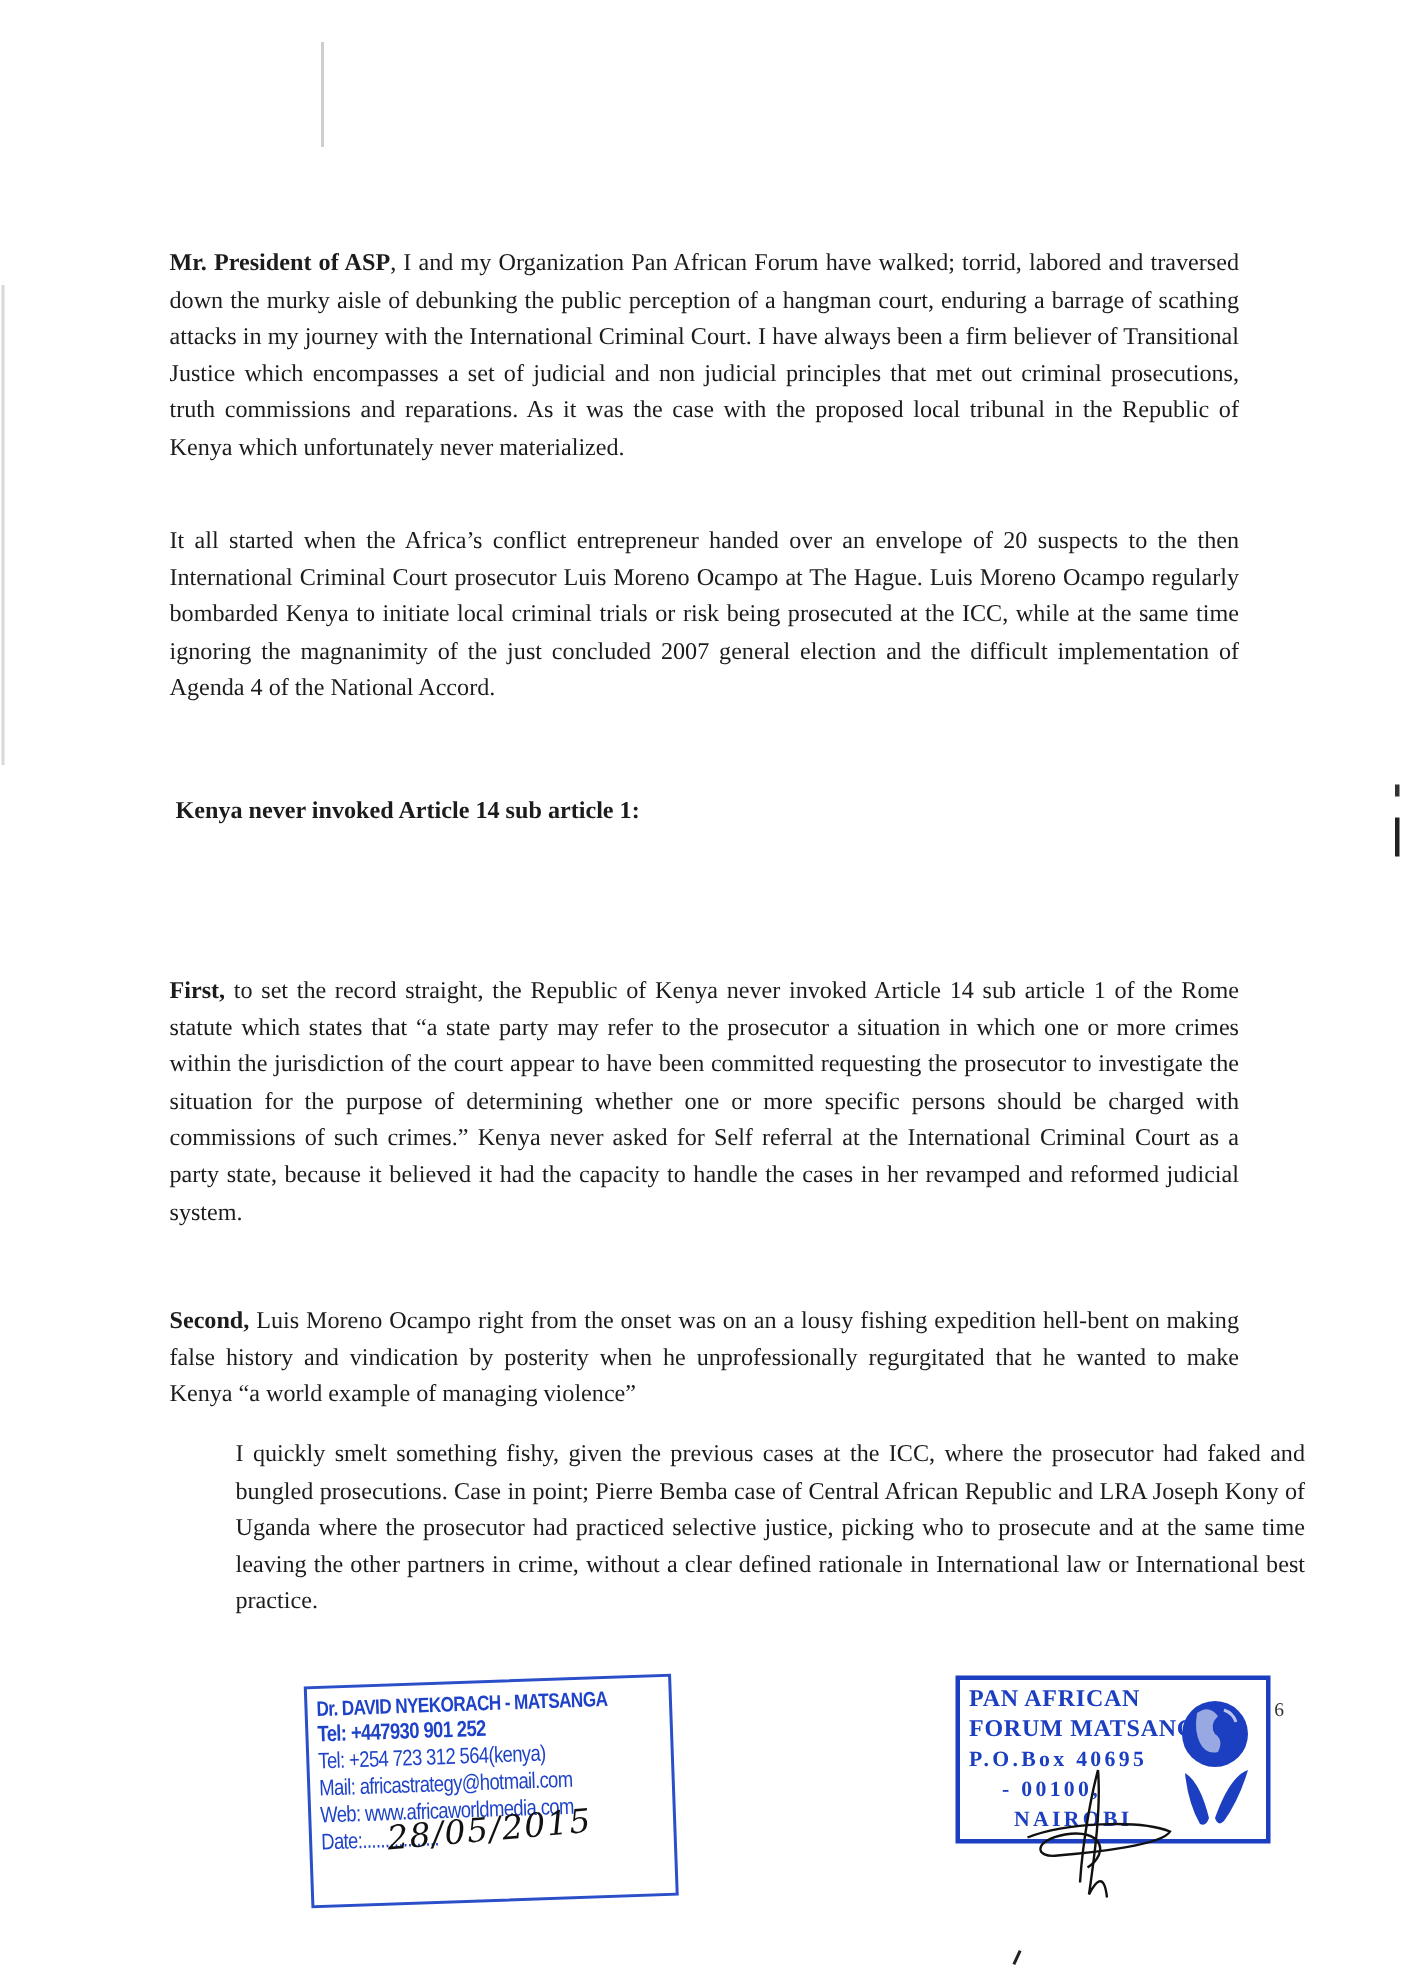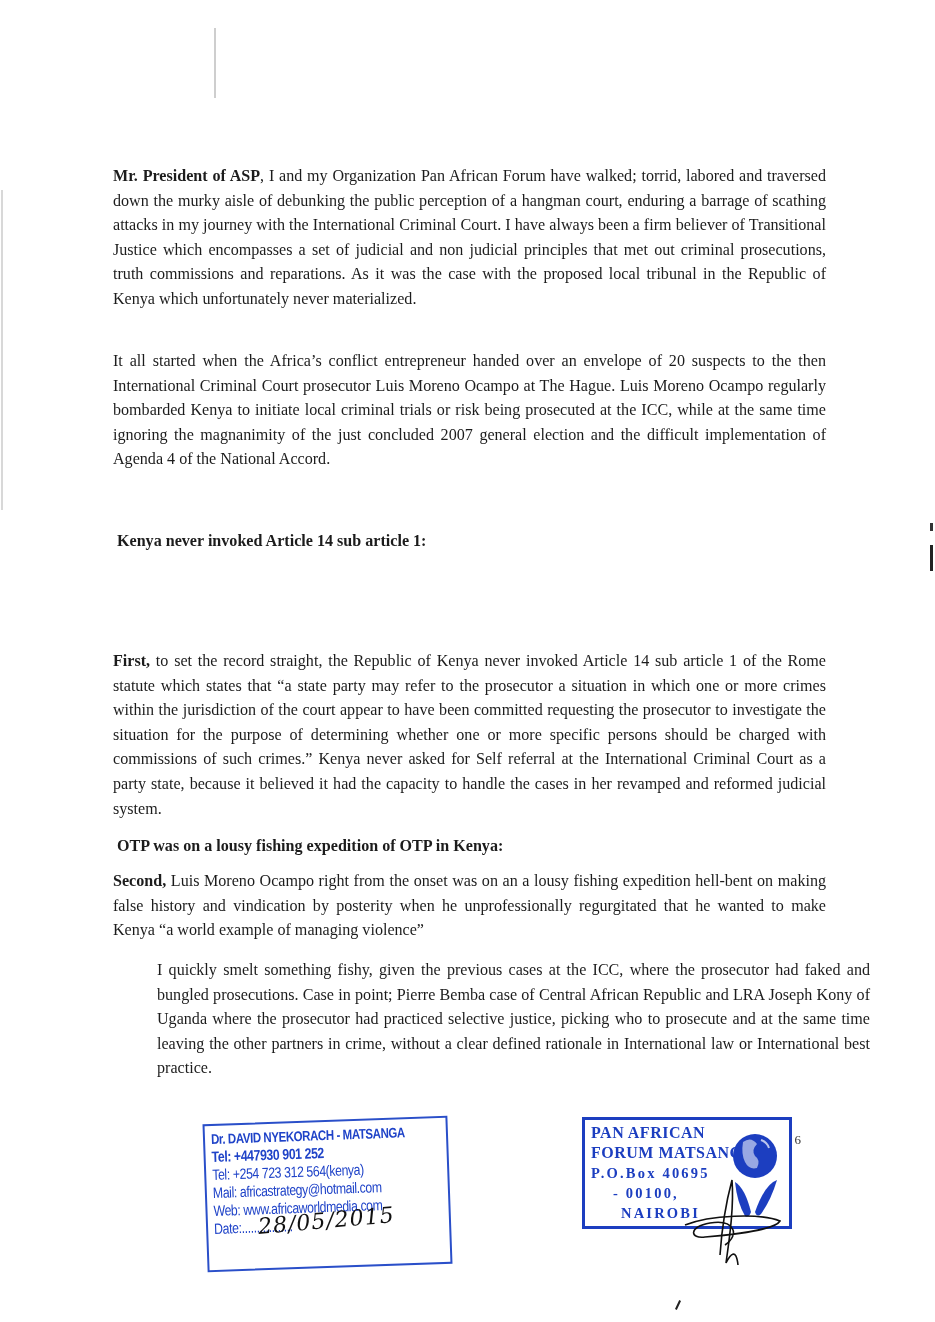--- a/index.html
+++ b/index.html
@@ -42,21 +42,21 @@
     .stamp-person .line { white-space: nowrap; font-size: 15px; line-height: 18px; letter-spacing: -0.5px; transform: scaleX(0.82); transform-origin: left; }
     .stamp-person .line.name { font-size: 14px; font-weight: bold; }
     .stamp-person .line.bold { font-weight: bold; }
     .stamp-person .date-row { position: relative; }
     .stamp-person .handwriting {
       position: absolute; left: 44px; top: -8px; font-family: "DejaVu Serif", serif;
       font-size: 22px; color: #111; letter-spacing: 1px; transform: rotate(-3deg); font-style: italic;
     }
 
     .stamp-org {
-      position: absolute; left: 582px; top: 1117px; width: 210px; height: 112px;
+      position: absolute; left: 637px; top: 1117px; width: 210px; height: 112px;
       border: 3px solid #1c3ec0; box-sizing: border-box; padding: 3px 6px;
       font-family: "Liberation Serif", "DejaVu Serif", serif; color: #1c3ec0; font-weight: bold;
     }
     .stamp-org .line { font-size: 16px; line-height: 20px; white-space: nowrap; letter-spacing: 0.5px; }
     .stamp-org .line.spaced { letter-spacing: 2.2px; font-size: 14.5px; }
     .stamp-org .line.center { padding-left: 22px; }
     .stamp-org .line.center2 { padding-left: 30px; }
     .stamp-org .globe { position: absolute; right: 6px; top: 10px; width: 58px; height: 92px; }
     .stamp-org .page-number { position: absolute; right: -12px; top: 12px; font-size: 13px; color: #333; font-weight: normal; }
     .signature { position: absolute; left: 680px; top: 1175px; width: 110px; height: 100px; }
@@ -72,21 +72,20 @@
   <div class="scan-mark mark-bottom"></div>
 
   <p class="body-text" id="p1"><b>Mr. President of ASP</b><span>, I and my Organization Pan African Forum have walked; torrid, labored and traversed down the murky aisle of debunking the public perception of  a hangman court, enduring a barrage of scathing attacks in my journey with the International Criminal Court. I have always been a firm believer of Transitional Justice which encompasses a set of judicial and non judicial principles that met out criminal prosecutions, truth commissions and reparations. As it was the case with the proposed local tribunal in the Republic of Kenya which unfortunately never materialized.</span></p>
 
   <p class="body-text" id="p2"><span>It all started when the Africa’s conflict entrepreneur handed over an envelope of 20 suspects to the then International Criminal Court prosecutor Luis Moreno Ocampo at The Hague. Luis Moreno Ocampo regularly bombarded Kenya to initiate local criminal trials or risk being prosecuted at the ICC, while at the same time ignoring the magnanimity of the just concluded 2007 general election and the difficult implementation of Agenda 4 of the National Accord.</span></p>
 
   <h2 class="heading" id="h1">Kenya never invoked Article 14 sub article 1:</h2>
 
   <p class="body-text" id="p3"><b>First,</b><span> to set the record straight, the Republic of Kenya never invoked Article 14 sub article 1 of the Rome statute which states that “a state party may refer to the prosecutor a situation in which one or more crimes within the jurisdiction of the court appear to have been committed requesting the prosecutor to investigate the situation for the purpose of determining whether one or more specific persons should be charged with commissions of such crimes.”  Kenya never asked for Self referral at the International Criminal Court as a party state, because it believed it had the capacity to handle the cases in her revamped and reformed judicial system.</span></p>
 
-  <h2 class="heading" id="h2"><span>OTP was on a lousy fishing expedition of OTP in Kenya:</span></h2>
 
   <p class="body-text" id="p4"><b>Second,</b><span> Luis Moreno Ocampo right from the onset was on an a lousy fishing expedition hell-bent on making false history and vindication by posterity when he unprofessionally regurgitated that he wanted to make Kenya “a world example of managing violence”</span></p>
 
   <p class="body-text" id="p5"><span>I quickly smelt something fishy, given the previous cases at the ICC, where the prosecutor had faked and bungled prosecutions.  Case in point; Pierre Bemba case of Central African Republic and LRA Joseph Kony of Uganda where the prosecutor had practiced selective justice, picking who to prosecute and at the same time leaving the other partners in crime, without a clear defined rationale in International law or International best practice.</span></p>
 
   <div class="stamp-person">
     <div class="line name">Dr. DAVID NYEKORACH - MATSANGA</div>
     <div class="line bold">Tel: +447930 901 252</div>
     <div class="line">Tel: +254 723 312 564(kenya)</div>
     <div class="line">Mail: africastrategy@hotmail.com</div>

